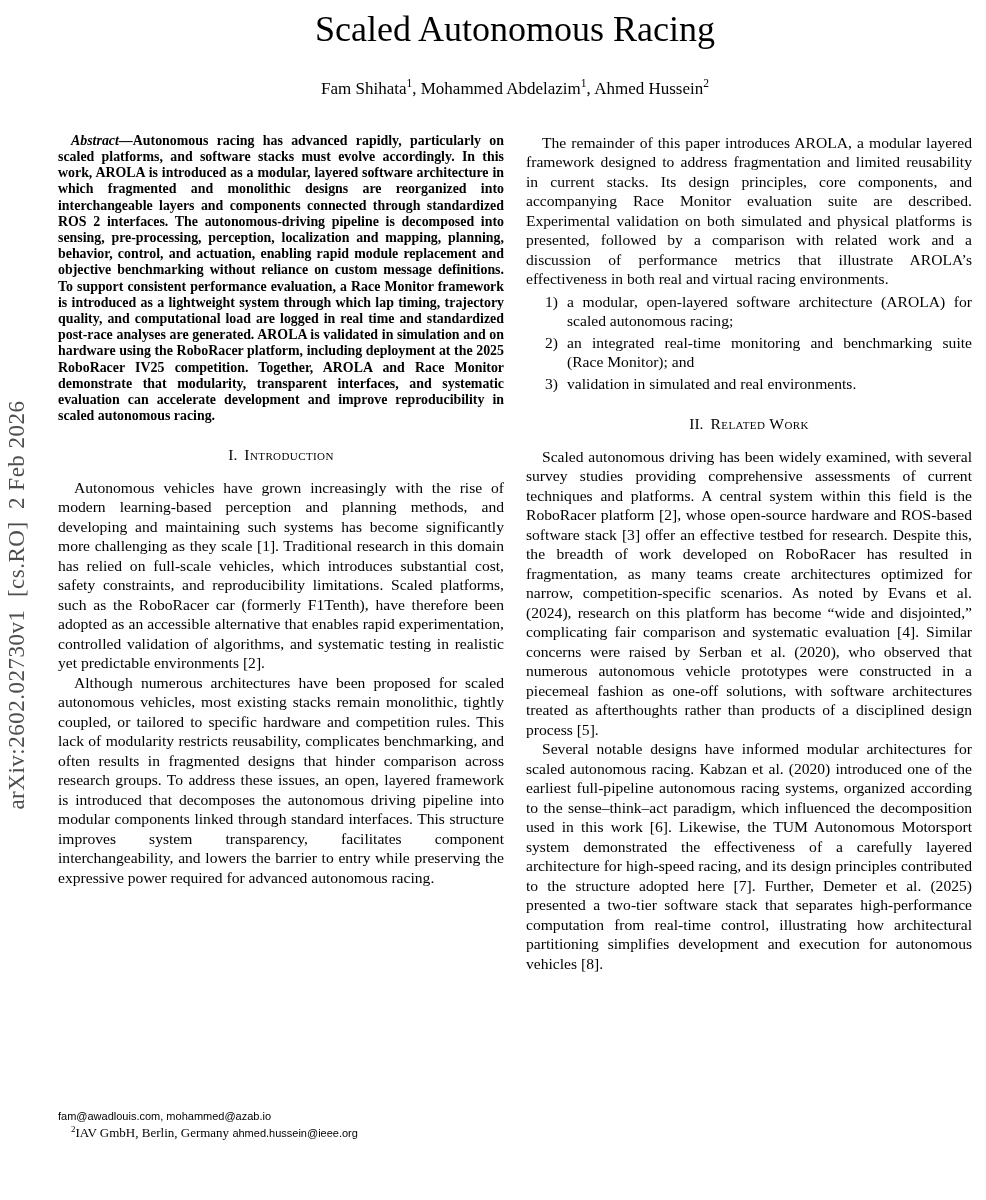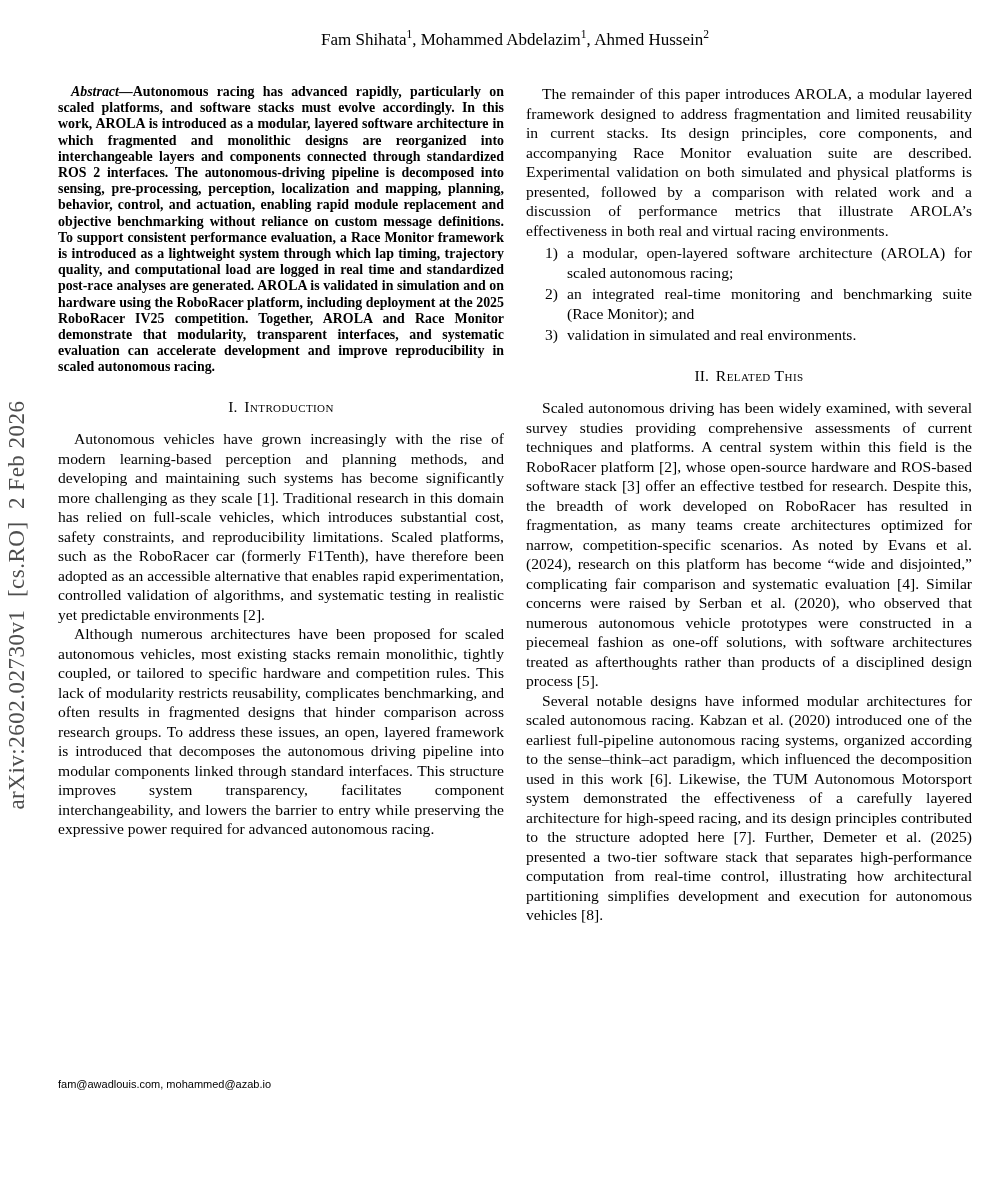--- a/index.html
+++ b/index.html
@@ -110,20 +110,21 @@
 </head>
 <body>
 
 <div class="page">
 
   <div class="arxiv-label">arXiv:2602.02730v1  [cs.RO]  2 Feb 2026</div>
 
   <div class="content">
 
     <h1 class="title">
+      <span class="title-line">Scaled Autonomous Racing</span>
     </h1>
 
     <div class="authors">
       <span><span>Fam Shihata</span><sup>1</sup><span>,</span></span>
       <span><span>Mohammed Abdelazim</span><sup>1</sup><span>,</span></span>
       <span><span>Ahmed Hussein</span><sup>2</sup></span>
     </div>
 
     <div class="columns">
 
@@ -131,20 +132,21 @@
 
         <p class="abstract"><span class="abstract-label">Abstract</span><span>—Autonomous racing has advanced rapidly, particularly on scaled platforms, and software stacks must evolve accordingly. In this work, AROLA is introduced as a modular, layered software architecture in which fragmented and monolithic designs are reorganized into interchangeable layers and components connected through standardized ROS 2 interfaces. The autonomous-driving pipeline is decomposed into sensing, pre-processing, perception, localization and mapping, planning, behavior, control, and actuation, enabling rapid module replacement and objective benchmarking without reliance on custom message definitions. To support consistent performance evaluation, a Race Monitor framework is introduced as a lightweight system through which lap timing, trajectory quality, and computational load are logged in real time and standardized post-race analyses are generated. AROLA is validated in simulation and on hardware using the RoboRacer platform, including deployment at the 2025 RoboRacer IV25 competition. Together, AROLA and Race Monitor demonstrate that modularity, transparent interfaces, and systematic evaluation can accelerate development and improve reproducibility in scaled autonomous racing.</span></p>
 
         <h2 class="section-heading"><span>I.</span><span class="sc">Introduction</span></h2>
 
         <p class="para">Autonomous vehicles have grown increasingly with the rise of modern learning-based perception and planning methods, and developing and maintaining such systems has become significantly more challenging as they scale [1]. Traditional research in this domain has relied on full-scale vehicles, which introduces substantial cost, safety constraints, and reproducibility limitations. Scaled platforms, such as the RoboRacer car (formerly F1Tenth), have therefore been adopted as an accessible alternative that enables rapid experimentation, controlled validation of algorithms, and systematic testing in realistic yet predictable environments [2].</p>
         <p class="para">Although numerous architectures have been proposed for scaled autonomous vehicles, most existing stacks remain monolithic, tightly coupled, or tailored to specific hardware and competition rules. This lack of modularity restricts reusability, complicates benchmarking, and often results in fragmented designs that hinder comparison across research groups. To address these issues, an open, layered framework is introduced that decomposes the autonomous driving pipeline into modular components linked through standard interfaces. This structure improves system transparency, facilitates component interchangeability, and lowers the barrier to entry while preserving the expressive power required for advanced autonomous racing.</p>
 
         <div class="footnotes">
           <div class="fn fn-emails mono">fam@awadlouis.com, mohammed@azab.io</div>
+          <div class="fn"><sup>2</sup><span>IAV GmbH, Berlin, Germany </span><span class="mono">ahmed.hussein@ieee.org</span></div>
         </div>
 
       </div>
 
       <div class="col col-right">
 
         <p class="para">The remainder of this paper introduces AROLA, a modular layered framework designed to address fragmentation and limited reusability in current stacks. Its design principles, core components, and accompanying Race Monitor evaluation suite are described. Experimental validation on both simulated and physical platforms is presented, followed by a comparison with related work and a discussion of performance metrics that illustrate AROLA’s effectiveness in both real and virtual racing environments.</p>
 
 
         <div class="contrib-list">
@@ -155,21 +157,21 @@
           <div class="contrib-item">
             <span class="contrib-num">2)</span>
             <span class="contrib-text">an integrated real-time monitoring and benchmarking suite (Race Monitor); and</span>
           </div>
           <div class="contrib-item">
             <span class="contrib-num">3)</span>
             <span class="contrib-text">validation in simulated and real environments.</span>
           </div>
         </div>
 
-        <h2 class="section-heading"><span>II.</span><span class="sc">Related This</span></h2>
+        <h2 class="section-heading"><span>II.</span><span class="sc">Related Work</span></h2>
 
         <p class="para">Scaled autonomous driving has been widely examined, with several survey studies providing comprehensive assessments of current techniques and platforms. A central system within this field is the RoboRacer platform [2], whose open-source hardware and ROS-based software stack [3] offer an effective testbed for research. Despite this, the breadth of work developed on RoboRacer has resulted in fragmentation, as many teams create architectures optimized for narrow, competition-specific scenarios. As noted by Evans et al. (2024), research on this platform has become “wide and disjointed,” complicating fair comparison and systematic evaluation [4]. Similar concerns were raised by Serban et al. (2020), who observed that numerous autonomous vehicle prototypes were constructed in a piecemeal fashion as one-off solutions, with software architectures treated as afterthoughts rather than products of a disciplined design process [5].</p>
         <p class="para">Several notable designs have informed modular architectures for scaled autonomous racing. Kabzan et al. (2020) introduced one of the earliest full-pipeline autonomous racing systems, organized according to the sense–think–act paradigm, which influenced the decomposition used in this work [6]. Likewise, the TUM Autonomous Motorsport system demonstrated the effectiveness of a carefully layered architecture for high-speed racing, and its design principles contributed to the structure adopted here [7]. Further, Demeter et al. (2025) presented a two-tier software stack that separates high-performance computation from real-time control, illustrating how architectural partitioning simplifies development and execution for autonomous vehicles [8].</p>
 
       </div>
 
     </div>
   </div>
 </div>
 

